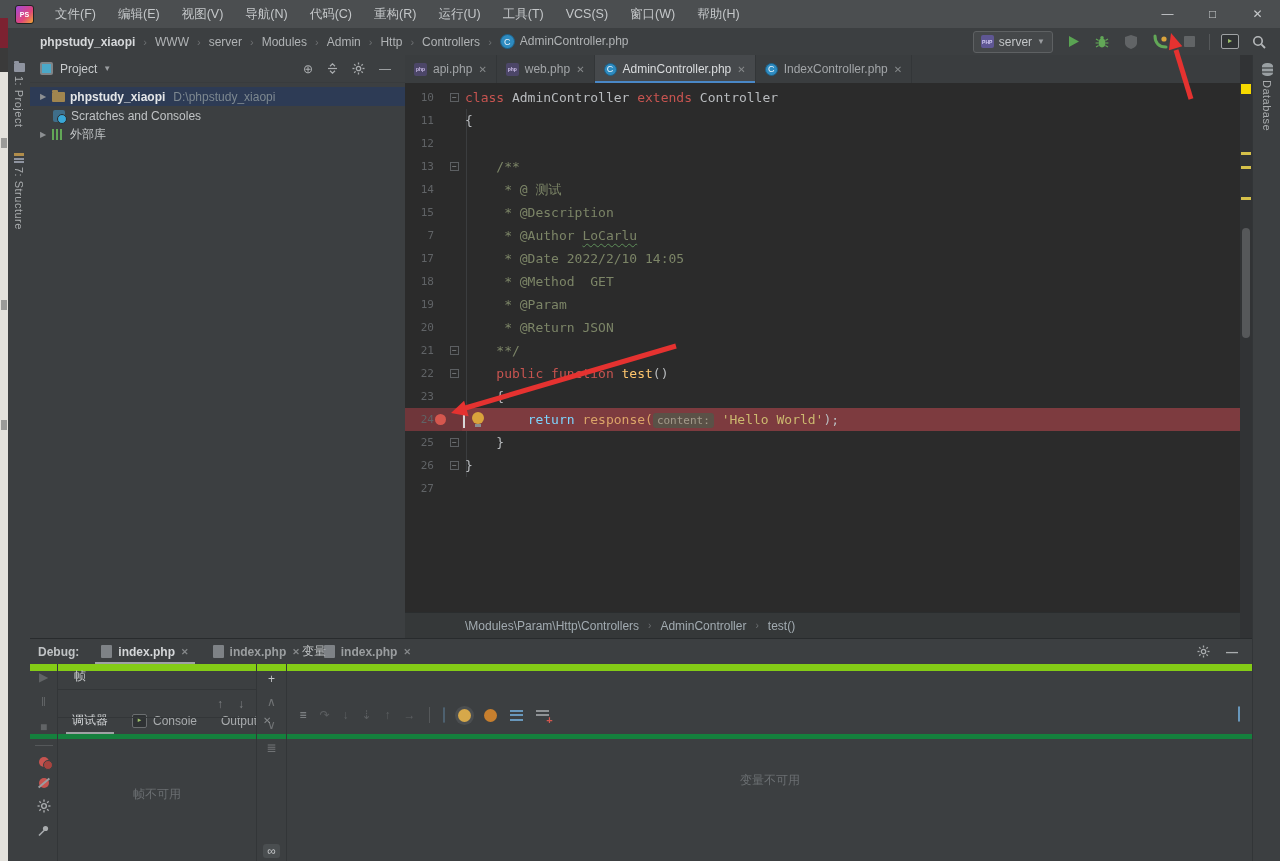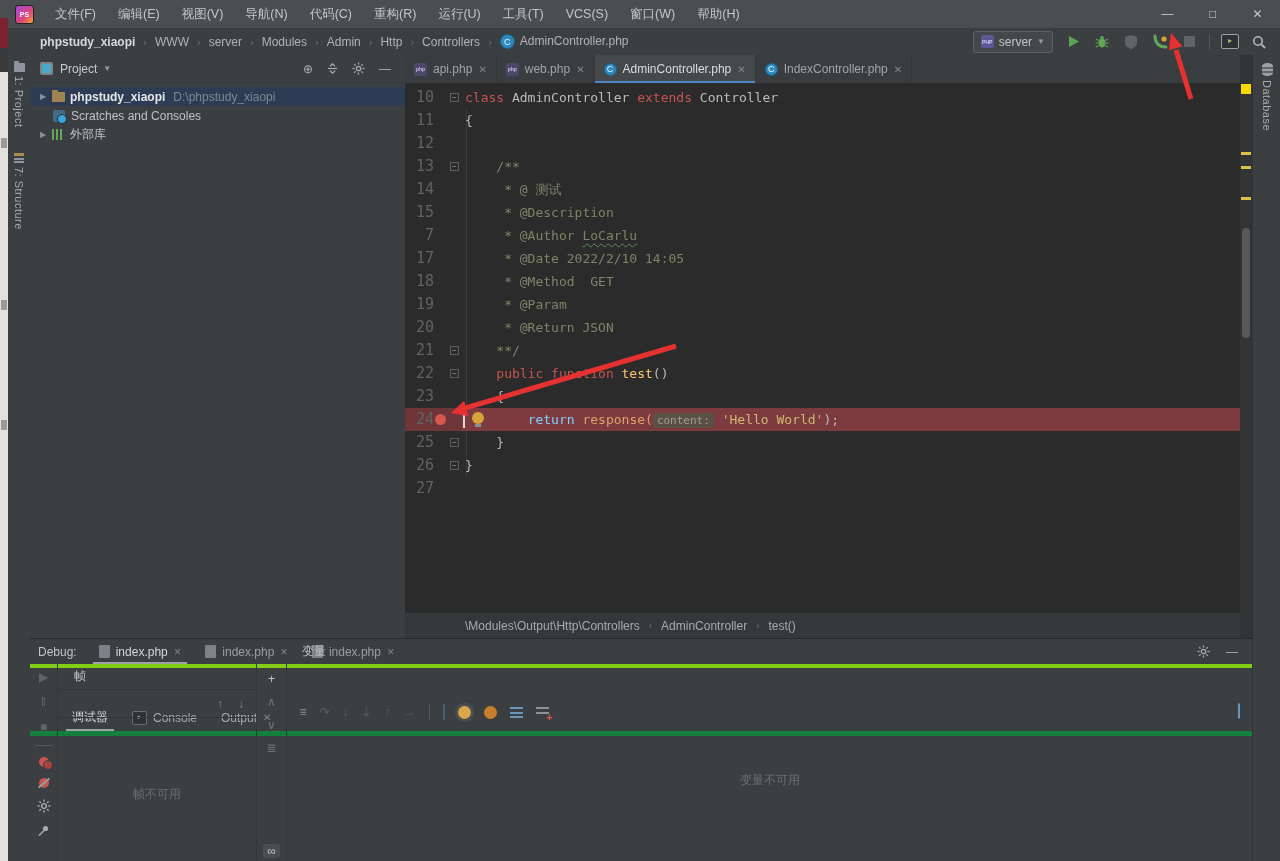--- a/index.html
+++ b/index.html
@@ -78,21 +78,21 @@
   .ticon.php{background:#4c4668;border-radius:2px;position:relative;}
   .ticon.php:after{content:"php";position:absolute;inset:0;color:#cbbde8;font-size:5px;display:flex;align-items:center;justify-content:center;font-weight:bold;}
   .ticon.cls{background:#2e8bc0;border-radius:50%;position:relative;border:1px solid #1d5f86;box-sizing:border-box;}
   .ticon.cls:after{content:"C";position:absolute;inset:0;color:#eef5fa;font-size:9px;display:flex;align-items:center;justify-content:center;}
   .xbtn{color:#85888a;font-size:10px;}
   .code{position:absolute;left:405px;top:83px;width:835px;height:529px;background:#2b2b2b;
         font-family:"DejaVu Sans Mono",monospace;font-size:13px;line-height:23px;padding-top:3px;}
   .iguide{position:absolute;left:61px;top:26px;width:1px;height:368px;background:#3b3d3f;z-index:0;}
   .cl{height:23px;display:flex;position:relative;}
   .gut{width:57px;flex:none;display:flex;align-items:center;position:relative;background:#2b2b2b;}
-  .num{width:24px;margin-left:5px;text-align:right;color:#606366;font-size:15px;}
+  .num{width:24px;margin-left:5px;text-align:right;color:#606366;font-size:11px;}
   .fold{position:absolute;right:3px;top:7px;width:9px;height:9px;border:1px solid #5c5f62;color:#8a8d90;
         font-size:8px;line-height:7px;text-align:center;box-sizing:border-box;background:#2b2b2b;}
   .bpdot{position:absolute;left:30px;top:6px;width:11px;height:11px;border-radius:50%;background:#d5574e;}
   .ct{flex:1;white-space:pre;position:relative;color:#b9bcbf;z-index:1;padding-left:3px;}
   .sg.kw{color:#c75450;margin-top:16px;} .sg.pl{color:#b9bcbf;} .sg.cm{color:#7c8567;} .sg.fn{color:#ffc66d;}
   .sg.call{color:#dba468;} .sg.str{color:#ccb96f;} .sg.kwr{color:#7dd3fc;}
   .sg.typo{text-decoration:underline wavy #5f8f5a;text-decoration-thickness:1px;text-underline-offset:3px;}
   .sg.hint{background:#5a5147;color:#a39b8b;border-radius:3px;padding:1px 4px;font-size:11px;}
   .cl.bpline .ct{background:#7d3b3f;}
   .cl.bpline .gut{background:#6f363a;}
@@ -102,21 +102,21 @@
   .ecrumbs{position:absolute;left:405px;top:612px;width:835px;height:26px;background:#353839;border-top:1px solid #2a2d2e;
            display:flex;align-items:center;padding-left:60px;box-sizing:border-box;color:#a2abb1;}
   .ecrumbs .esep{color:#6d7072;padding:0 9px;font-size:10px;}
   
   .estripe{position:absolute;left:1240px;top:55px;width:12px;height:583px;background:#313335;}
   .mark{position:absolute;left:1px;width:10px;background:#d6c14a;}
   .mark.sq{left:1px;width:10px;height:10px;background:#f5d900;}
   .thumb{position:absolute;left:2px;top:173px;width:8px;height:110px;background:#56585a;border-radius:4px;}
   
   .debug{position:absolute;left:30px;top:638px;width:1222px;height:223px;background:#3c3f41;border-top:1px solid #282b2d;}
-  .dhead{height:25px;display:flex;align-items:center;border-bottom:4px solid #84cc16;}
+  .dhead{height:25px;display:flex;align-items:center;border-bottom:7px solid #84cc16;font-weight:bold;}
   .dlabel{padding:0 10px 0 8px;color:#c0c3c5;}
   .dtab{display:flex;align-items:center;gap:6px;padding:0 12px;height:25px;color:#9b9ea0;position:relative;}
   .dtab.active{color:#d4d6d8;}
   .dtab.active:after{content:"";position:absolute;left:6px;right:6px;bottom:0;height:2px;background:#9fa2a4;}
   .dftico{width:11px;height:13px;background:#8f9497;border-radius:1px;opacity:.8;}
   .dtab .xbtn{font-size:9px;}
   .dhead-tools{margin-left:auto;display:flex;gap:16px;padding-right:14px;align-items:center;color:#a9acae;}
   .dtoolrow{height:27px;display:flex;align-items:flex-start;border-bottom:5px solid #15803d;padding-left:30px;position:relative;margin-top:36px;}
   .vtab{display:flex;align-items:center;gap:6px;padding:0 12px;height:27px;color:#a8abad;position:relative;}
   .vtab.active{color:#d4d6d8;}
@@ -464,21 +464,21 @@
       </div>
       <div class="cl">
         <div class="gut">
           <span class="num">27</span>
         </div>
         <div class="ct"></div>
       </div>
     </div>
 
   <div class="ecrumbs">
-    <span>\Modules\Output\Http\Controllers</span>
+    <span>\Modules\Param\Http\Controllers</span>
     <span class="esep">›</span>
     <span>AdminController</span>
     <span class="esep">›</span>
     <span>test()</span>
   </div>
 
   <div class="estripe">
     <div class="mark sq" style="top:29px"></div>
     <div class="mark" style="top:97px;height:3px"></div>
     <div class="mark" style="top:111px;height:3px"></div>

